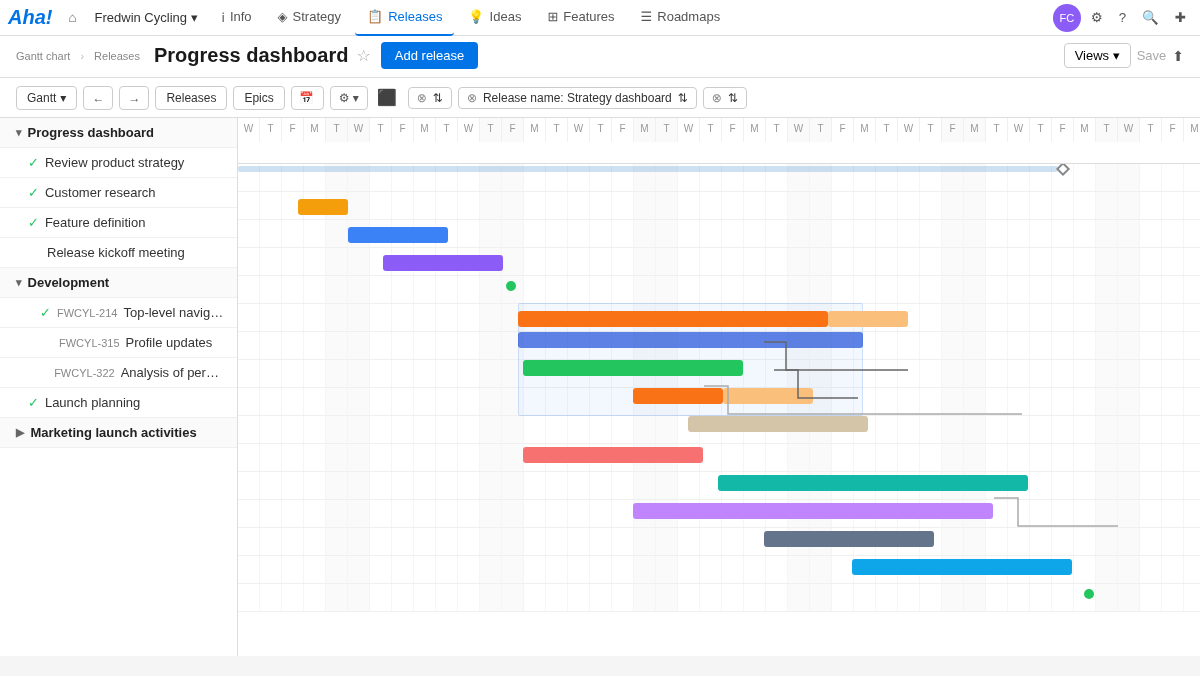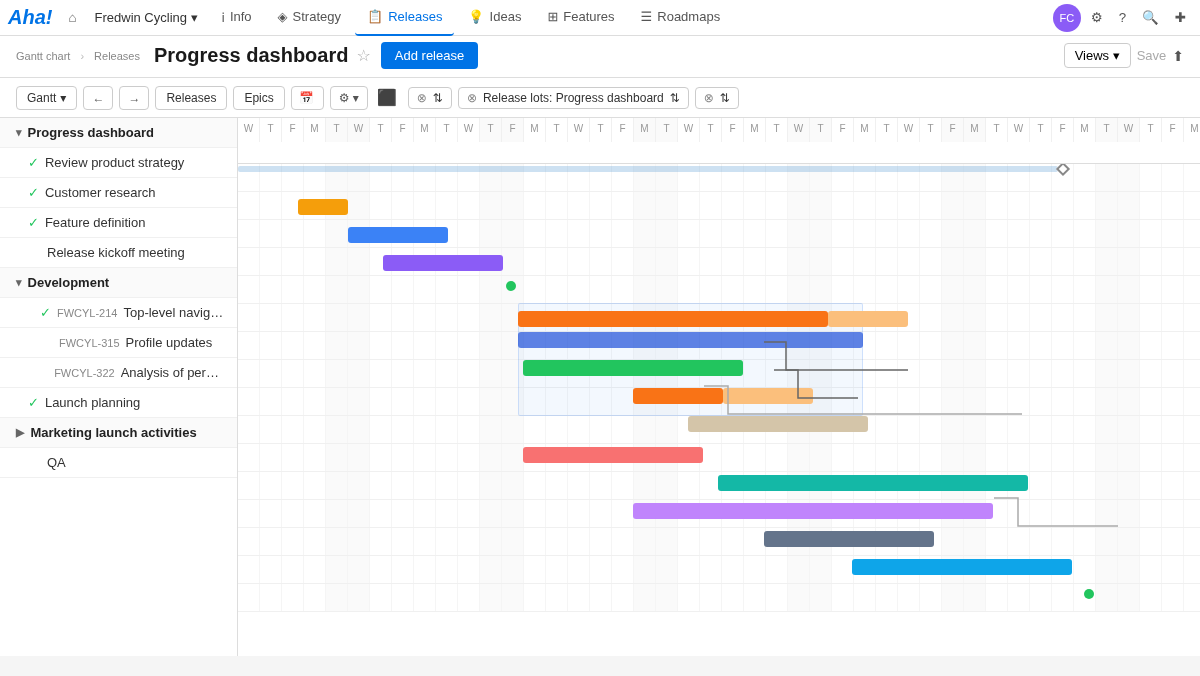--- a/index.html
+++ b/index.html
@@ -199,21 +199,21 @@
     <span>⚙ ▾</span>
   </button>
   <button class="filter-btn">⬛</button>
 
   <div class="filter-pill">
     <span style="color:#888;cursor:pointer">⊗</span>
     <span>⇅</span>
   </div>
   <div class="filter-pill">
     <span style="color:#888;cursor:pointer">⊗</span>
-    <span>Release lots: Progress dashboard</span>
+    <span>Release name: Strategy dashboard</span>
     <span>⇅</span>
   </div>
   <div class="filter-pill">
     <span style="color:#888;cursor:pointer">⊗</span>
     <span>⇅</span>
   </div>
 </div>
 
 <div class="main">
 
@@ -257,24 +257,20 @@
       <span class="item-code">FWCYL-322</span>
       <span style="overflow:hidden;text-overflow:ellipsis;white-space:nowrap">Analysis of personal race g...</span>
     </div>
     <div class="sidebar-item indent1">
       <span class="check-icon">✓</span>
       <span>Launch planning</span>
     </div>
     <div class="sidebar-item group-header">
       <span class="chevron">▶</span>
       <span>Marketing launch activities</span>
-    </div>
-    <div class="sidebar-item indent1">
-      <span style="width:13px;display:inline-block"></span>
-      <span>QA</span>
     </div>
   </div>
 
   <div class="gantt-area">
 
     <div class="time-controls">
       <button class="time-btn">1Q</button>
       <button class="time-btn">6M</button>
       <button class="time-btn">1Y</button>
       <button class="time-btn">Fit</button>

